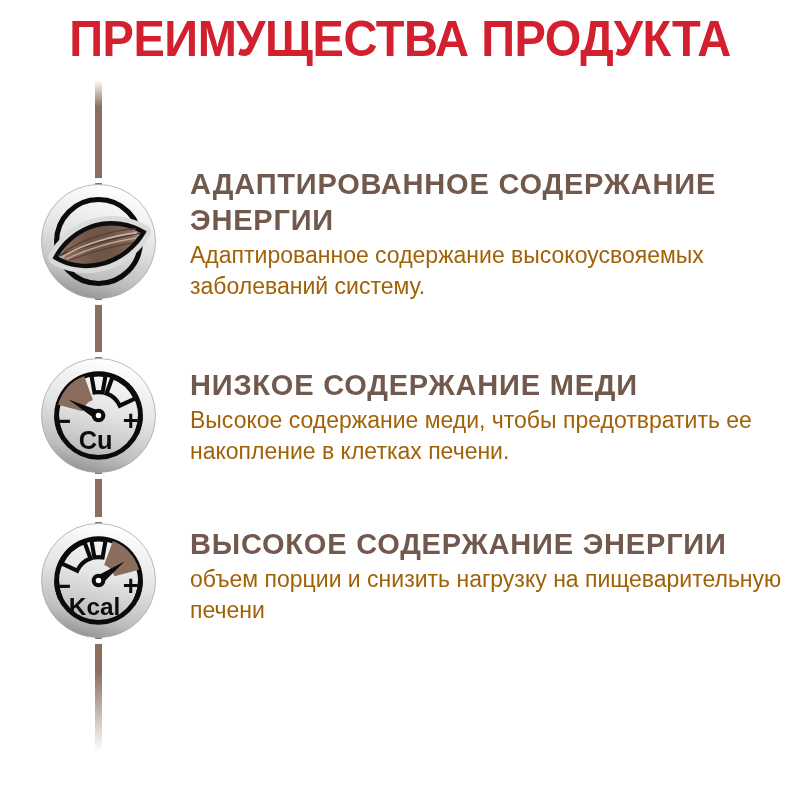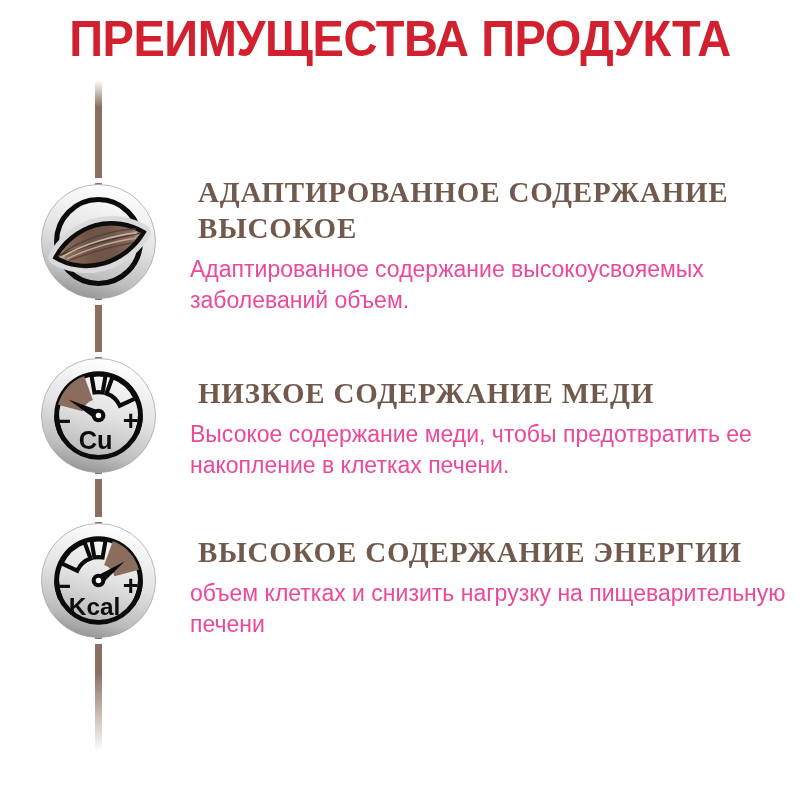--- a/index.html
+++ b/index.html
@@ -24,25 +24,25 @@
   }
   .badge svg{display:block;width:117px;height:117px;}
   .badge-1{top:183px;}
   .badge-2{top:357px;}
   .badge-3{top:522px;}
   .feature{position:absolute;left:190px;}
   .feature-1{top:166px;}
   .feature-2{top:367px;}
   .feature-3{top:526px;}
   .feature h2{
-    margin:8px;font-size:29px;line-height:36px;font-weight:700;
-    color:#72594d;letter-spacing:0.8px;white-space:nowrap;font-family:Liberation Serif, serif;
+    margin:0;font-size:29px;line-height:36px;font-weight:700;
+    color:#72594d;letter-spacing:0.8px;white-space:nowrap;
   }
   .feature h2 span{display:block;}
-  .feature p{margin:2px 0 0 0;font-size:23px;line-height:31px;color:#ec4899;}
+  .feature p{margin:2px 0 0 0;font-size:23px;line-height:31px;color:#a16207;}
   .feature p span{display:block;white-space:nowrap;}
   .gauge-text{font-family:"Liberation Sans","DejaVu Sans",sans-serif;font-weight:700;fill:#0c0c0c;}
 </style>
 </head>
 <body>
 
 <div class="canvas">
 
   <h1 class="title">ПРЕИМУЩЕСТВА ПРОДУКТА</h1>
 
@@ -126,41 +126,41 @@
       <circle cx="60" cy="60" r="2.8" fill="#ffffff"></circle>
       <text x="23" y="75.5" font-size="30" text-anchor="middle" class="gauge-text">−</text>
       <text x="93" y="75" font-size="28" text-anchor="middle" class="gauge-text">+</text>
       <text x="56" y="95" font-size="25" text-anchor="middle" class="gauge-text">Kcal</text>
     </svg>
   </div>
 
   <section class="feature feature-1">
     <h2>
       <span>АДАПТИРОВАННОЕ СОДЕРЖАНИЕ</span>
-      <span>ВЫСОКОЕ</span>
+      <span>ЭНЕРГИИ</span>
     </h2>
     <p>
       <span>Адаптированное содержание высокоусвояемых</span>
-      <span>заболеваний объем.</span>
+      <span>заболеваний систему.</span>
     </p>
   </section>
 
   <section class="feature feature-2">
     <h2>
       <span>НИЗКОЕ СОДЕРЖАНИЕ МЕДИ</span>
     </h2>
     <p>
       <span>Высокое содержание меди, чтобы предотвратить ее</span>
       <span>накопление в клетках печени.</span>
     </p>
   </section>
 
   <section class="feature feature-3">
     <h2>
       <span>ВЫСОКОЕ СОДЕРЖАНИЕ ЭНЕРГИИ</span>
     </h2>
     <p>
-      <span>объем клетках и снизить нагрузку на пищеварительную</span>
+      <span>объем порции и снизить нагрузку на пищеварительную</span>
       <span>печени</span>
     </p>
   </section>
 
 </div>
 
 </body></html>

